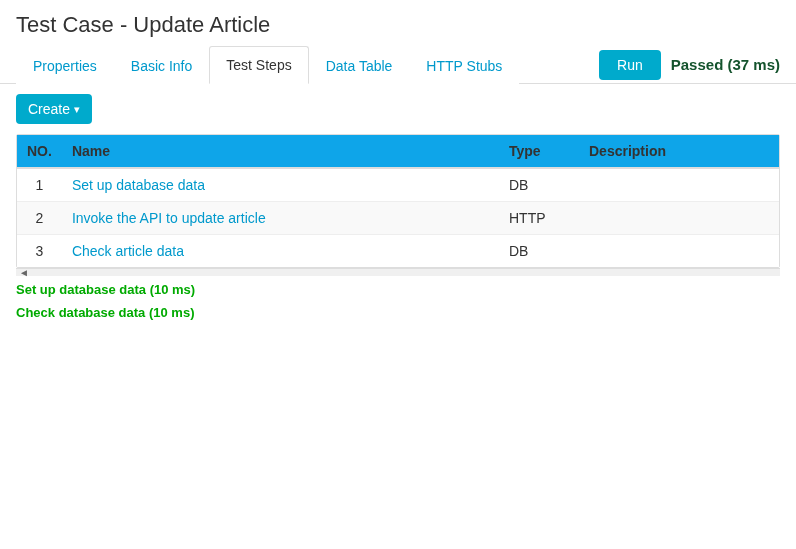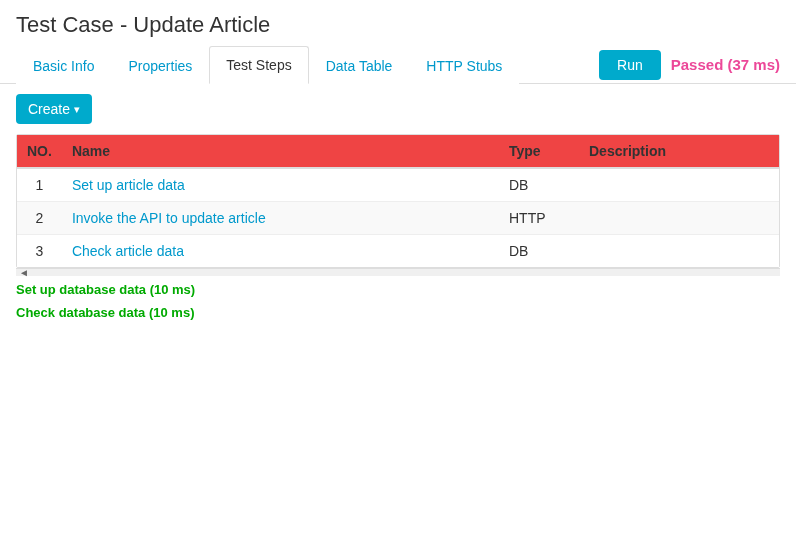--- a/index.html
+++ b/index.html
@@ -47,21 +47,21 @@
       color: #fff;
       border: none;
       padding: 7px 18px;
       border-radius: 4px;
       cursor: pointer;
       font-size: 14px;
       margin-right: 10px;
     }
 
     .passed-status {
-      color: #ec4899;
+      color: #14532d;
       font-size: 15px;
       font-weight: bold;
     }
 
     .toolbar {
       padding: 10px 16px;
     }
 
     .create-button {
       background: #00aacc;
@@ -86,21 +86,21 @@
       border: 1px solid #ddd;
       border-radius: 2px;
     }
 
     table {
       width: 100%;
       border-collapse: collapse;
     }
 
     thead tr {
-      background: #ef4444;
+      background: #0ea5e9;
     }
 
     th {
       text-align: left;
       padding: 8px 10px;
       font-weight: bold;
       border-bottom: 2px solid #ddd;
       color: #333;
       font-size: 14px;
     }
@@ -155,22 +155,22 @@
       font-weight: bold;
       line-height: 1.8;
     }
   </style>
 </head>
 <body>
 
 <h1 class="page-title">Test Case - Update Article</h1>
 
 <div class="tabs-bar">
+  <a class="tab">Properties</a>
   <a class="tab">Basic Info</a>
-  <a class="tab">Properties</a>
   <a class="tab active">Test Steps</a>
   <a class="tab">Data Table</a>
   <a class="tab">HTTP Stubs</a>
   <div class="tab-spacer"></div>
   <button class="run-button">Run</button>
   <span class="passed-status">Passed (37 ms)</span>
 </div>
 
 <div class="toolbar">
   <button class="create-button">
@@ -185,21 +185,21 @@
       <tr>
         <th class="col-no">NO.</th>
         <th class="col-name">Name</th>
         <th class="col-type">Type</th>
         <th class="col-desc">Description</th>
       </tr>
     </thead>
     <tbody id="table-body">
     <tr>
           <td class="no-cell">1</td>
-          <td><a class="step-link">Set up article data</a></td>
+          <td><a class="step-link">Set up database data</a></td>
           <td>DB</td>
           <td></td>
         </tr>
         <tr>
           <td class="no-cell">2</td>
           <td><a class="step-link">Invoke the API to update article</a></td>
           <td>HTTP</td>
           <td></td>
         </tr>
         <tr>

